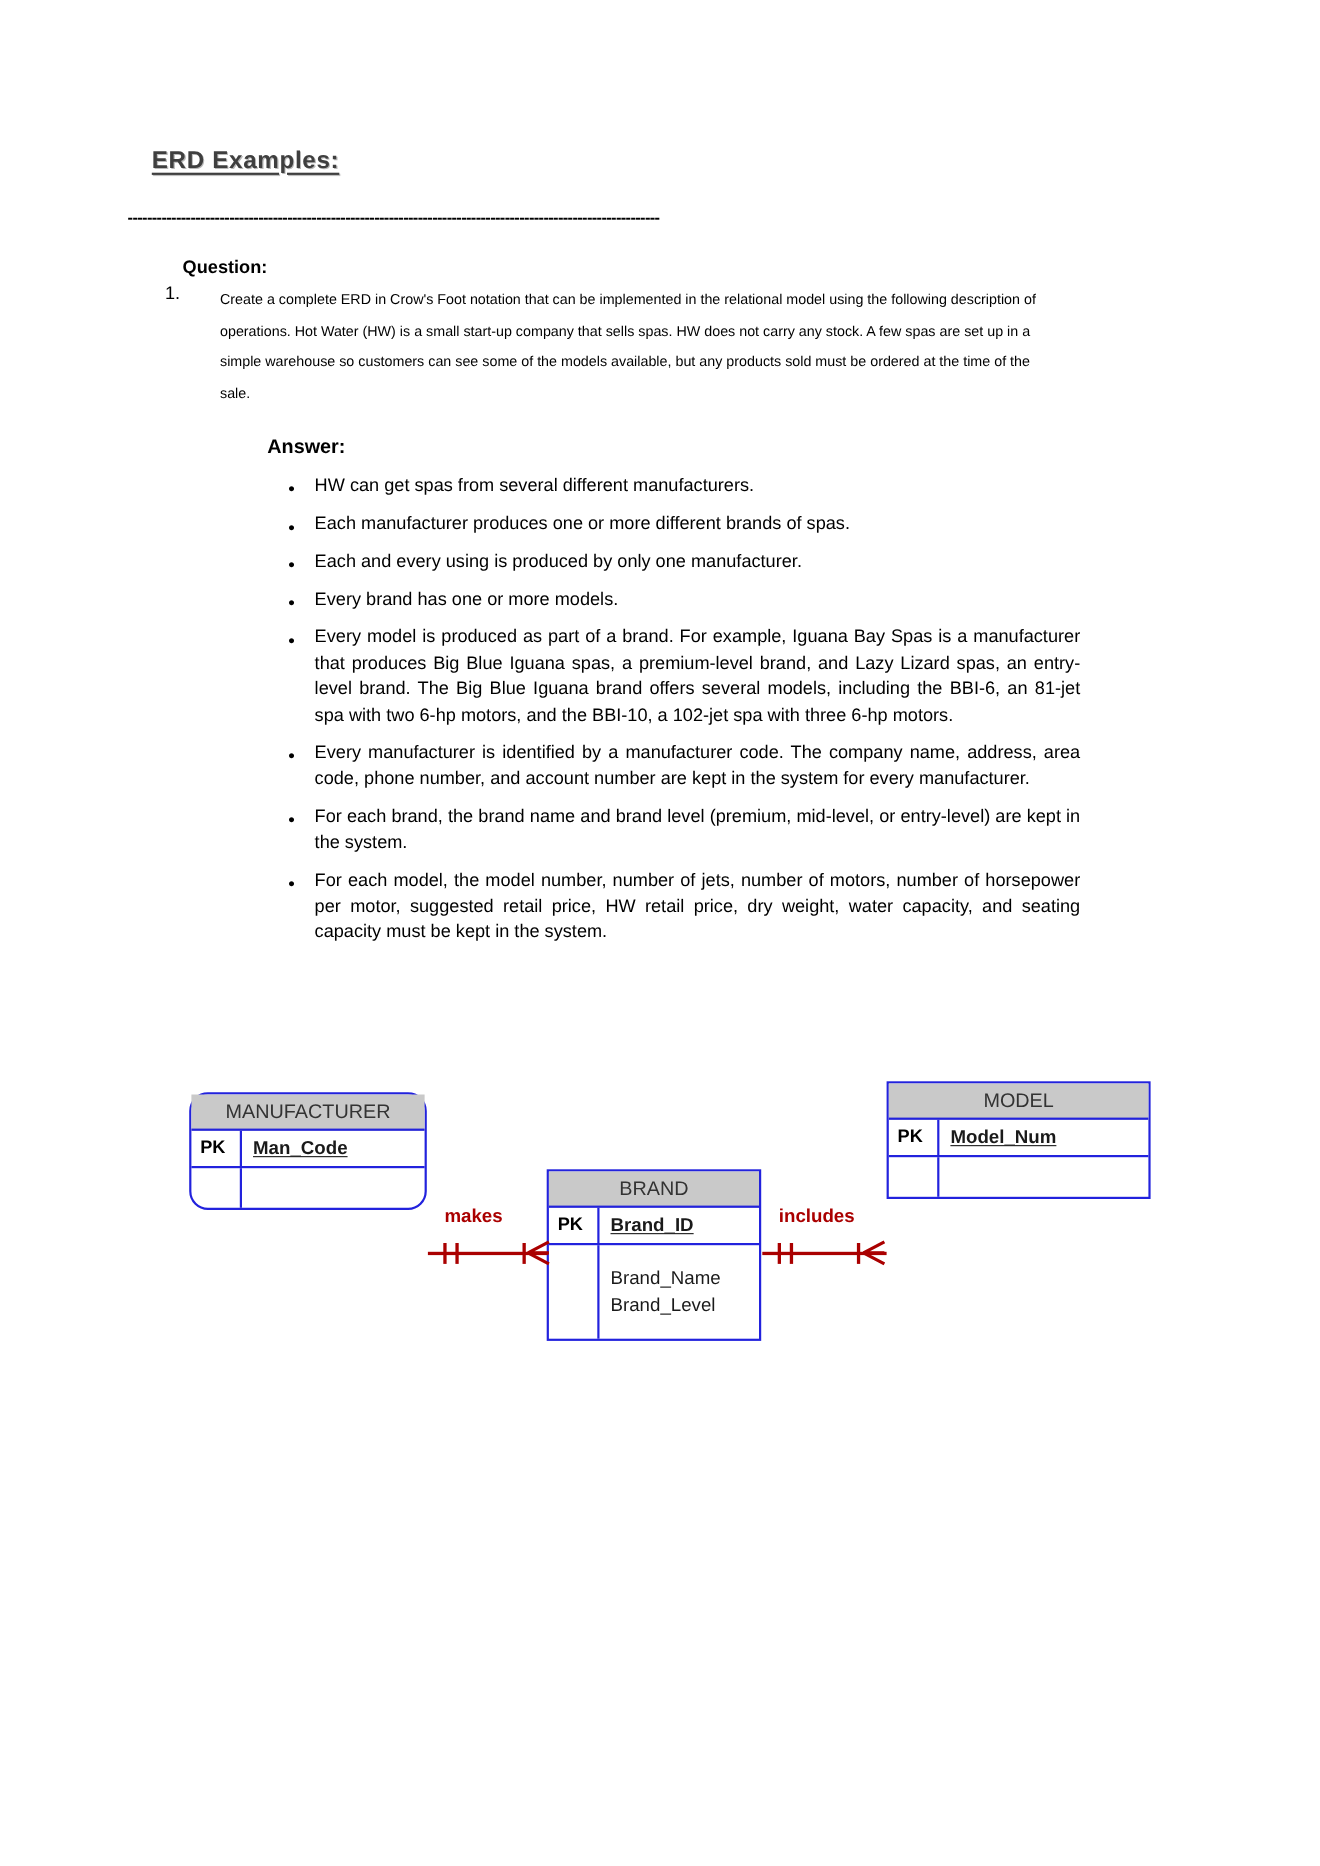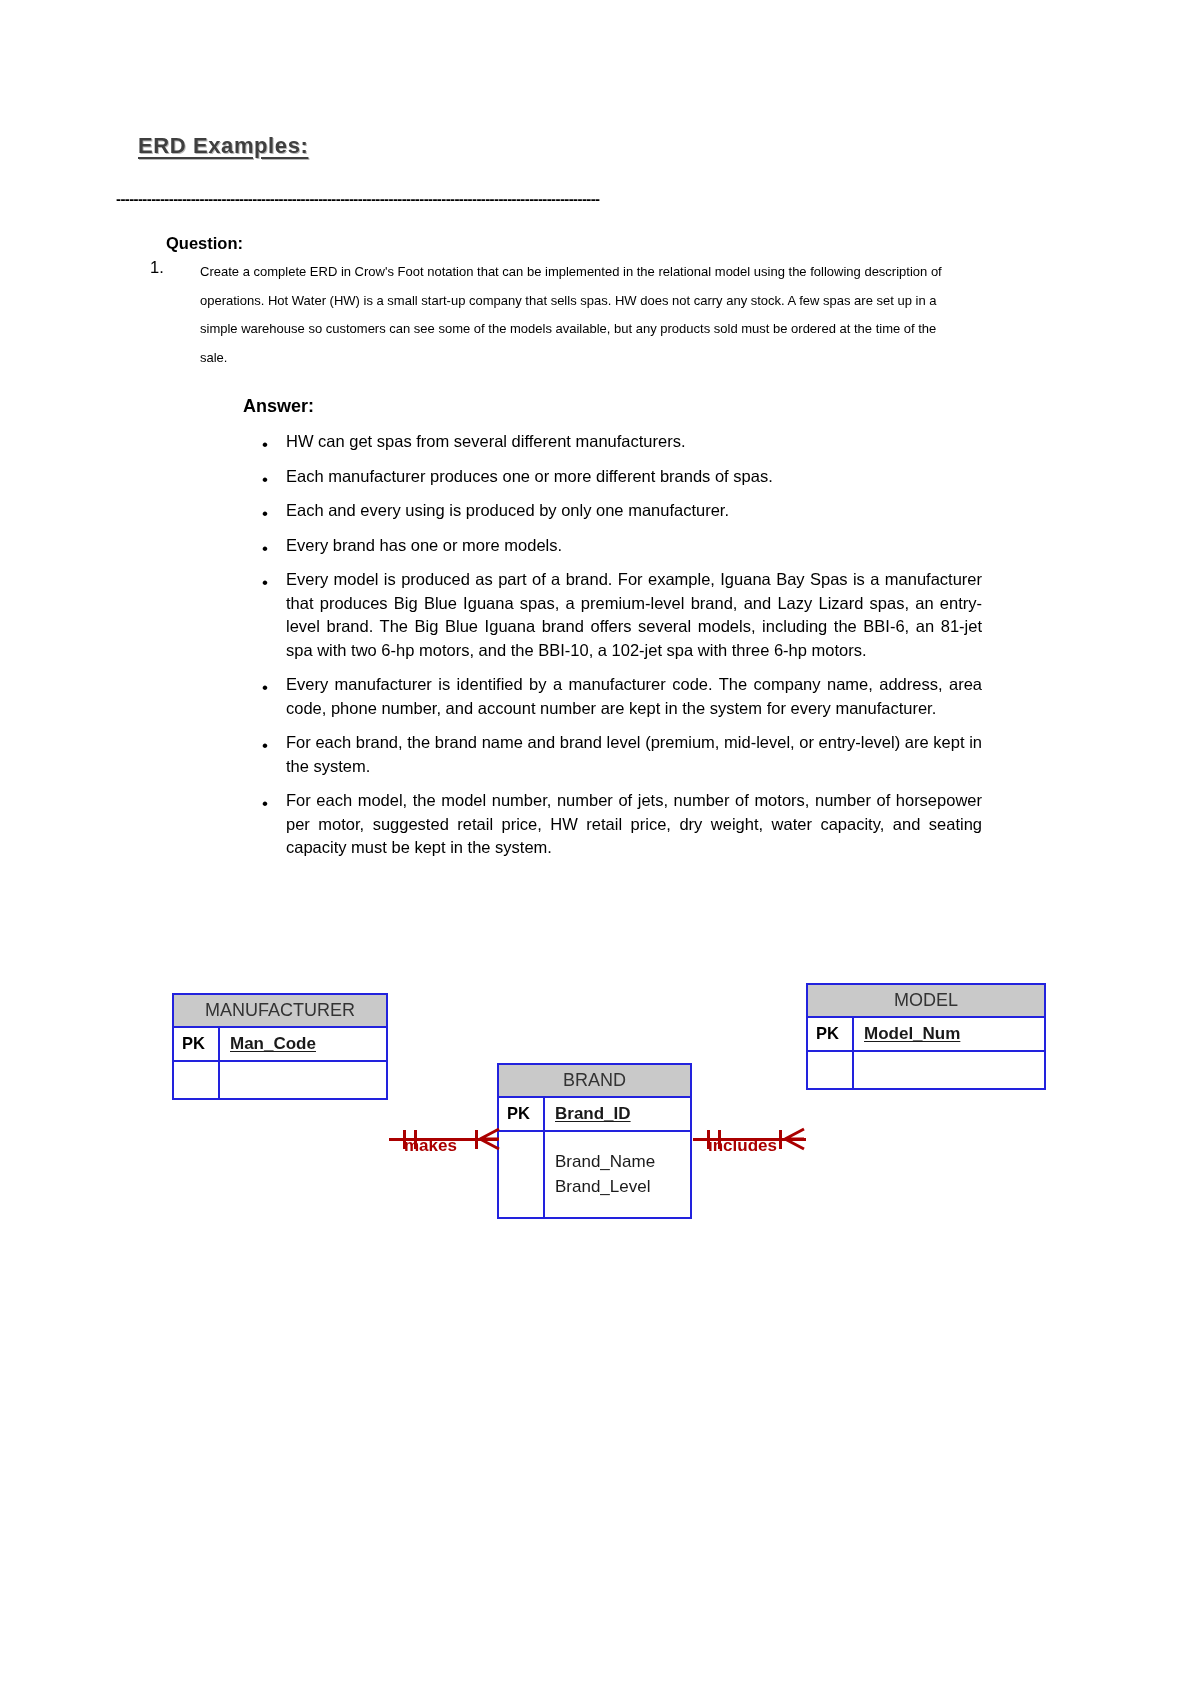--- a/index.html
+++ b/index.html
@@ -175,31 +175,30 @@
   }
   .attr-list li {
     font-size: 17px;
     line-height: 24.5px;
     color: #1a1a1a;
     white-space: nowrap;
   }
   .attr-pad { height: 12px; }
 
   
-  #ent-manufacturer { left: 172px; top: 33px;  width: 216px; }
+  #ent-manufacturer { left: 172px; top: 33px;  width: 216px; border-radius: 17px; }
   #ent-brand        { left: 497px; top: 103px; width: 195px; }
   #ent-model        { left: 806px; top: 23px;  width: 240px; }
 
   
   .rel-label {
     position: absolute;
     color: #aa0000;
     font-size: 17px;
     font-weight: bold;
-    margin-top: 40px;
   }
   #rel-makes    { left: 404px; top: 1096px; }
   #rel-includes { left: 708px; top: 1096px; }
 
   .connector { position: absolute; }
   .conn-line {
     position: absolute;
     height: 3px;
     background: #aa0000;
   }

